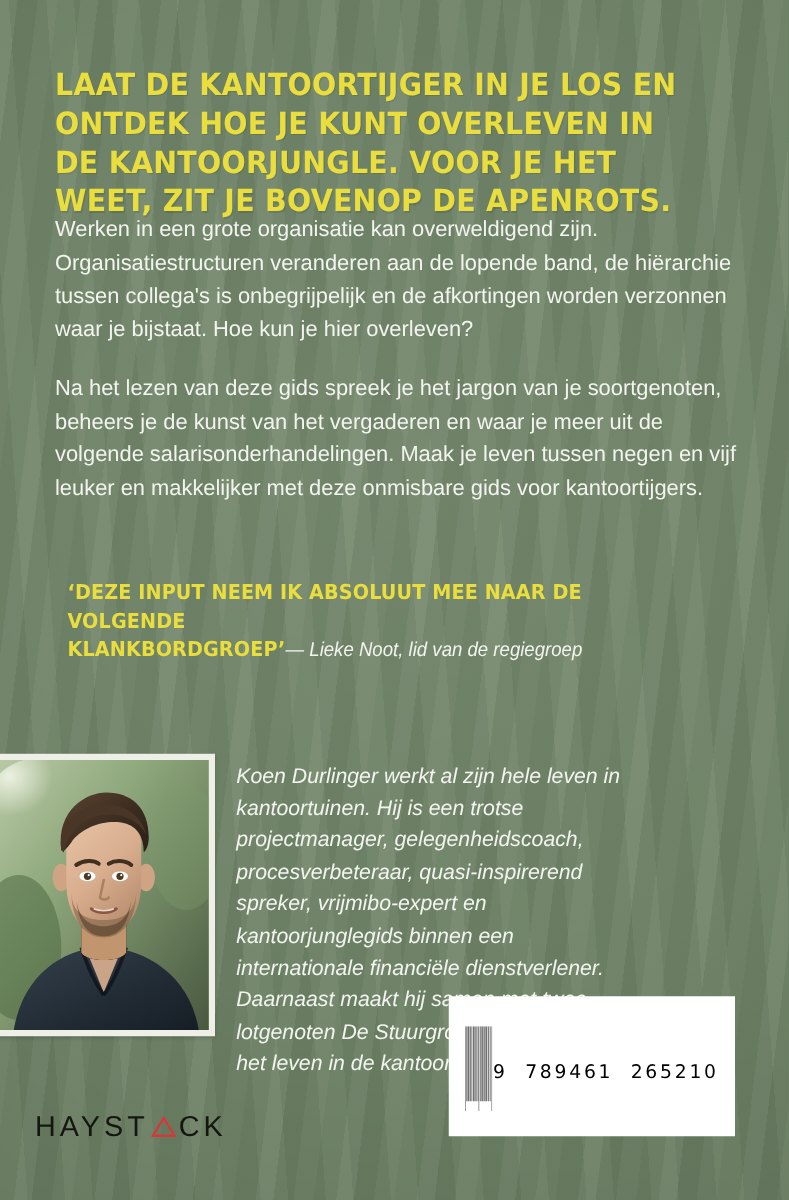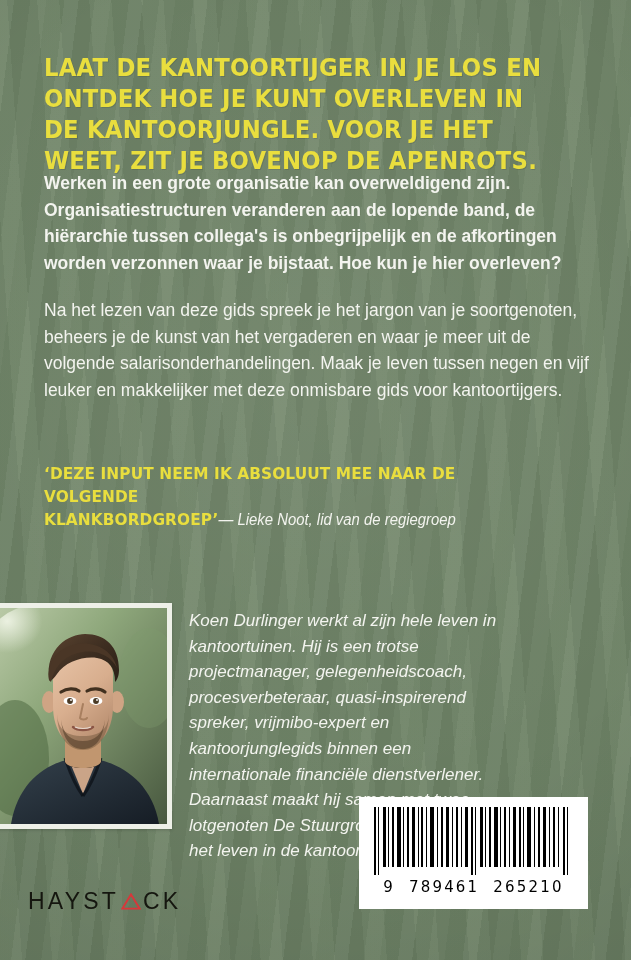--- a/index.html
+++ b/index.html
@@ -85,21 +85,21 @@
   .para {
     position: absolute;
     left: 44px;
     width: 545px;
     color: #f3f4ef;
     font-family: "Liberation Sans", sans-serif;
     font-size: 17.5px;
     line-height: 26.5px;
     font-weight: 400;
   }
-  #para1 { top: 170px; font-weight: bold; }
+  #para1 { top: 170px; }
   #para2 { top: 297px; }
 
   
   #quotes {
     position: absolute;
     left: 44px;
     top: 462px;
     width: 548px;
   }
   .quote-row {
@@ -110,21 +110,21 @@
     font-family: "DejaVu Sans", sans-serif;
     font-weight: bold;
     font-size: 16.5px;
     line-height: 23px;
     letter-spacing: 0.1px;
     text-transform: uppercase;
     transform: scaleX(0.93);
     transform-origin: left top;
     display: inline;
   }
-  .quote-wrap { display: block; }
+  .quote-wrap { display: block; margin-left: 10px; }
   .quote-inner {
     display: inline-block;
     transform: scaleX(0.93);
     transform-origin: left top;
   }
   .attrib {
     color: #f3f4ef;
     font-family: "Liberation Sans", sans-serif;
     font-style: italic;
     font-size: 16px;
@@ -170,21 +170,21 @@
   
   #barcode-box {
     position: absolute;
     left: 359px;
     top: 797px;
     width: 229px;
     height: 112px;
     background: #ffffff;
     padding: 10px 13px 6px 13px;
     display: flex;
-    flex-direction: column;
+    flex-direction: row;
     align-items: center;
     justify-content: flex-start;
   }
   #barcode-bars {
     width: 100%;
     height: 68px;
     display: block;
   }
   #barcode-digits {
     font-family: "DejaVu Sans", sans-serif;

